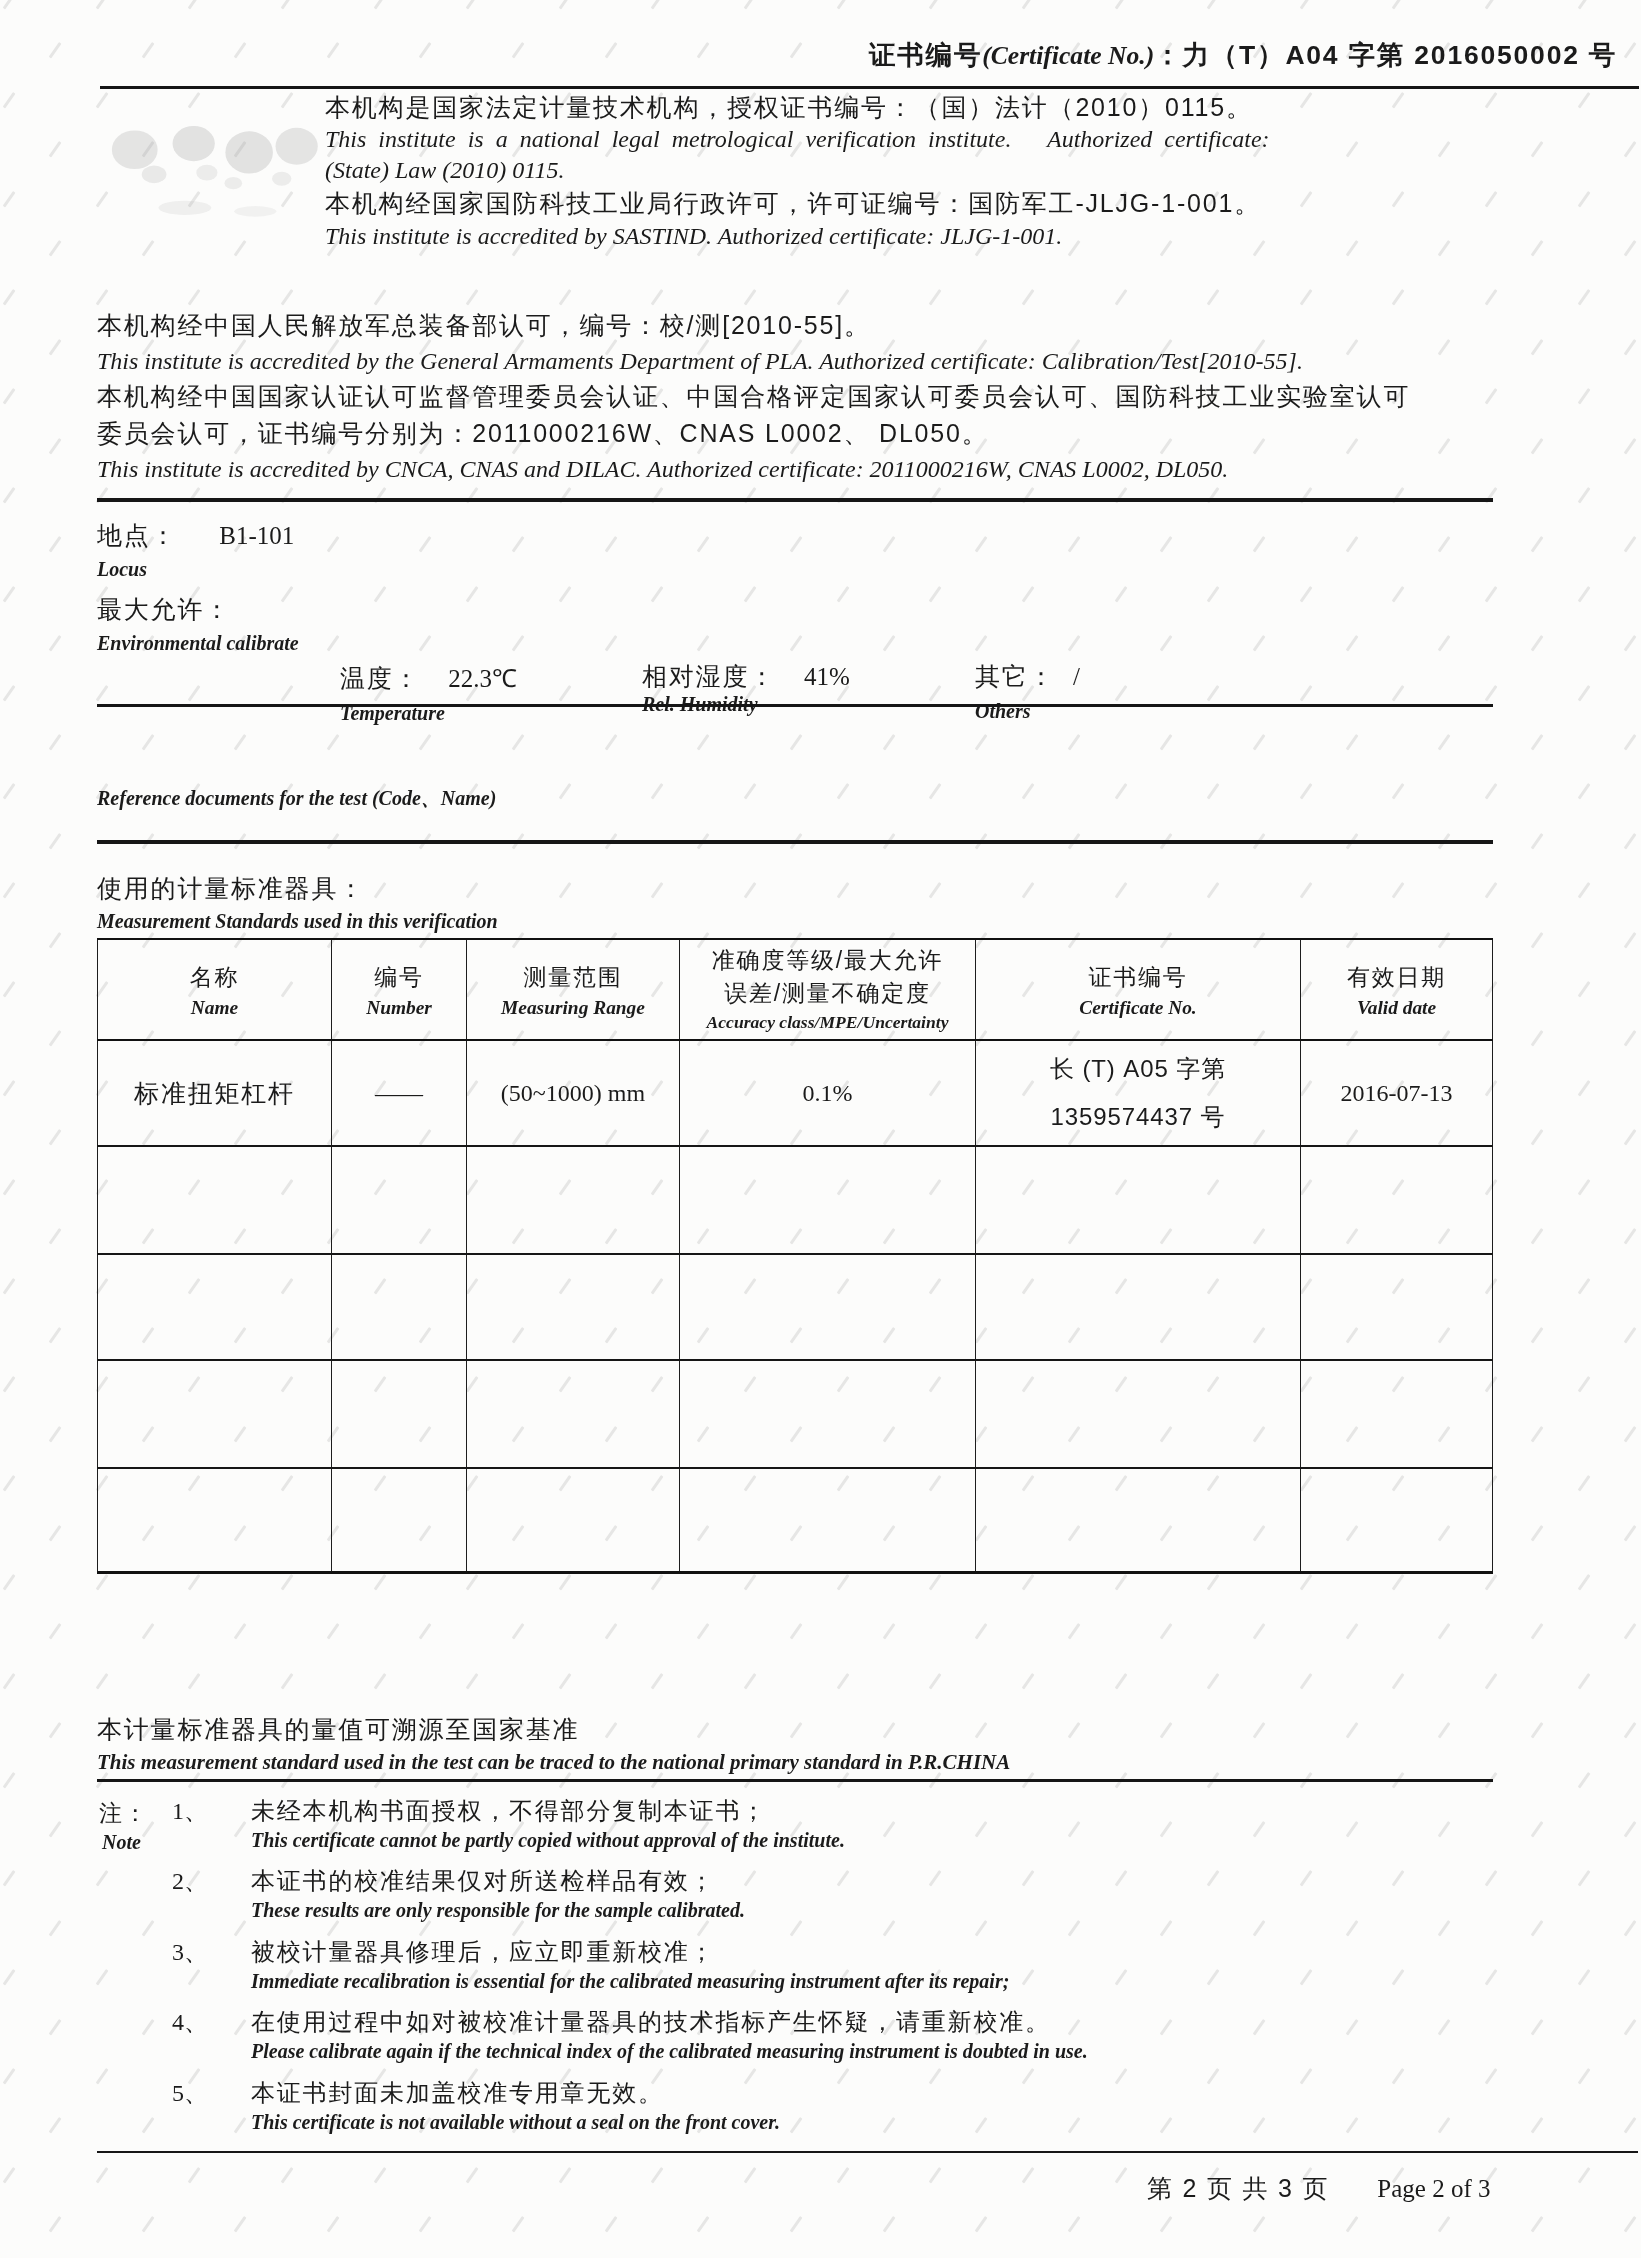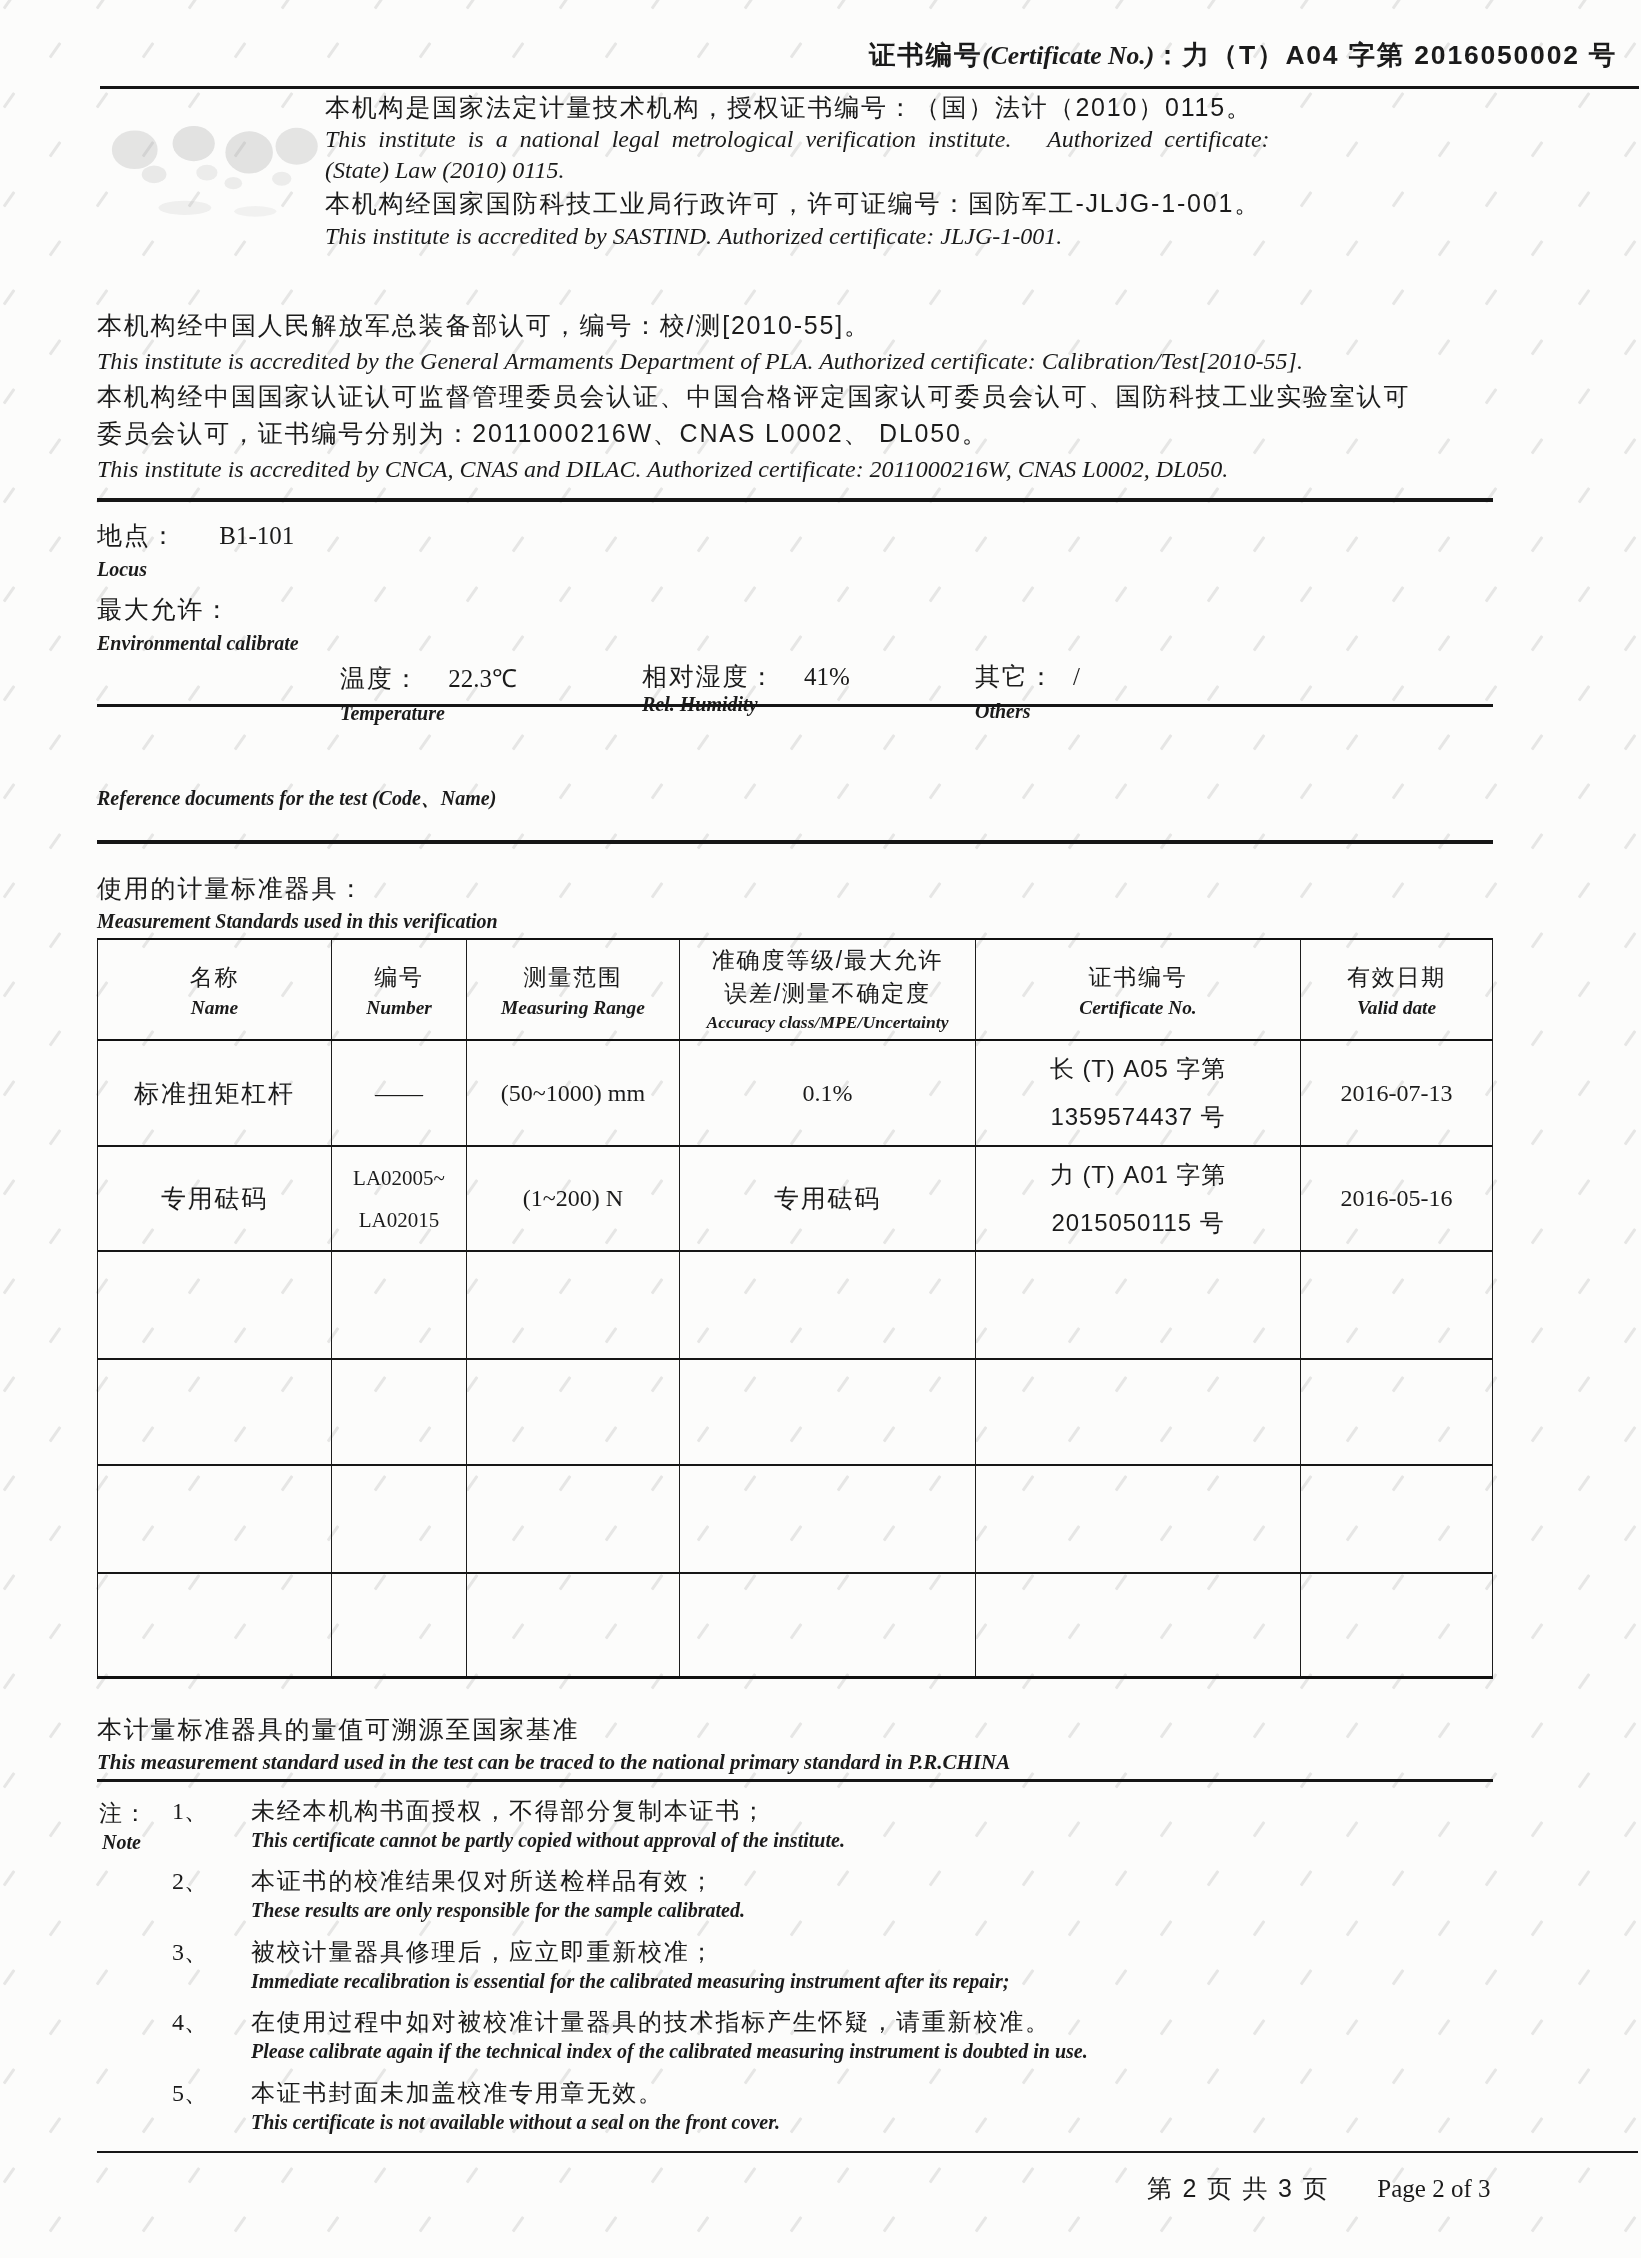--- a/index.html
+++ b/index.html
@@ -985,30 +985,20 @@
       </tr>
       <tr style="height:106px;">
         <td class="cell-cn">标准扭矩杠杆</td>
         <td class="cell-serif">——</td>
         <td class="cell-serif">(50~1000) mm</td>
         <td class="cell-serif">0.1%</td>
         <td class="cert-cell preline">长 (T) A05 字第
 1359574437 号</td>
         <td class="cell-serif">2016-07-13</td>
       </tr>
-      <tr style="height:105px;">
-        <td class="cell-cn">专用砝码</td>
-        <td class="preline serif" style="font-size:21px;line-height:42px;">LA02005~
-LA02015</td>
-        <td class="cell-serif">(1~200) N</td>
-        <td class="cell-cn">专用砝码</td>
-        <td class="cert-cell preline">力 (T) A01 字第
-2015050115 号</td>
-        <td class="cell-serif">2016-05-16</td>
-      </tr>
       <tr style="height:108px;">
         <td></td>
             <td></td>
             <td></td>
             <td></td>
             <td></td>
             <td></td>
           </tr>
       <tr style="height:106px;">
         <td></td>

